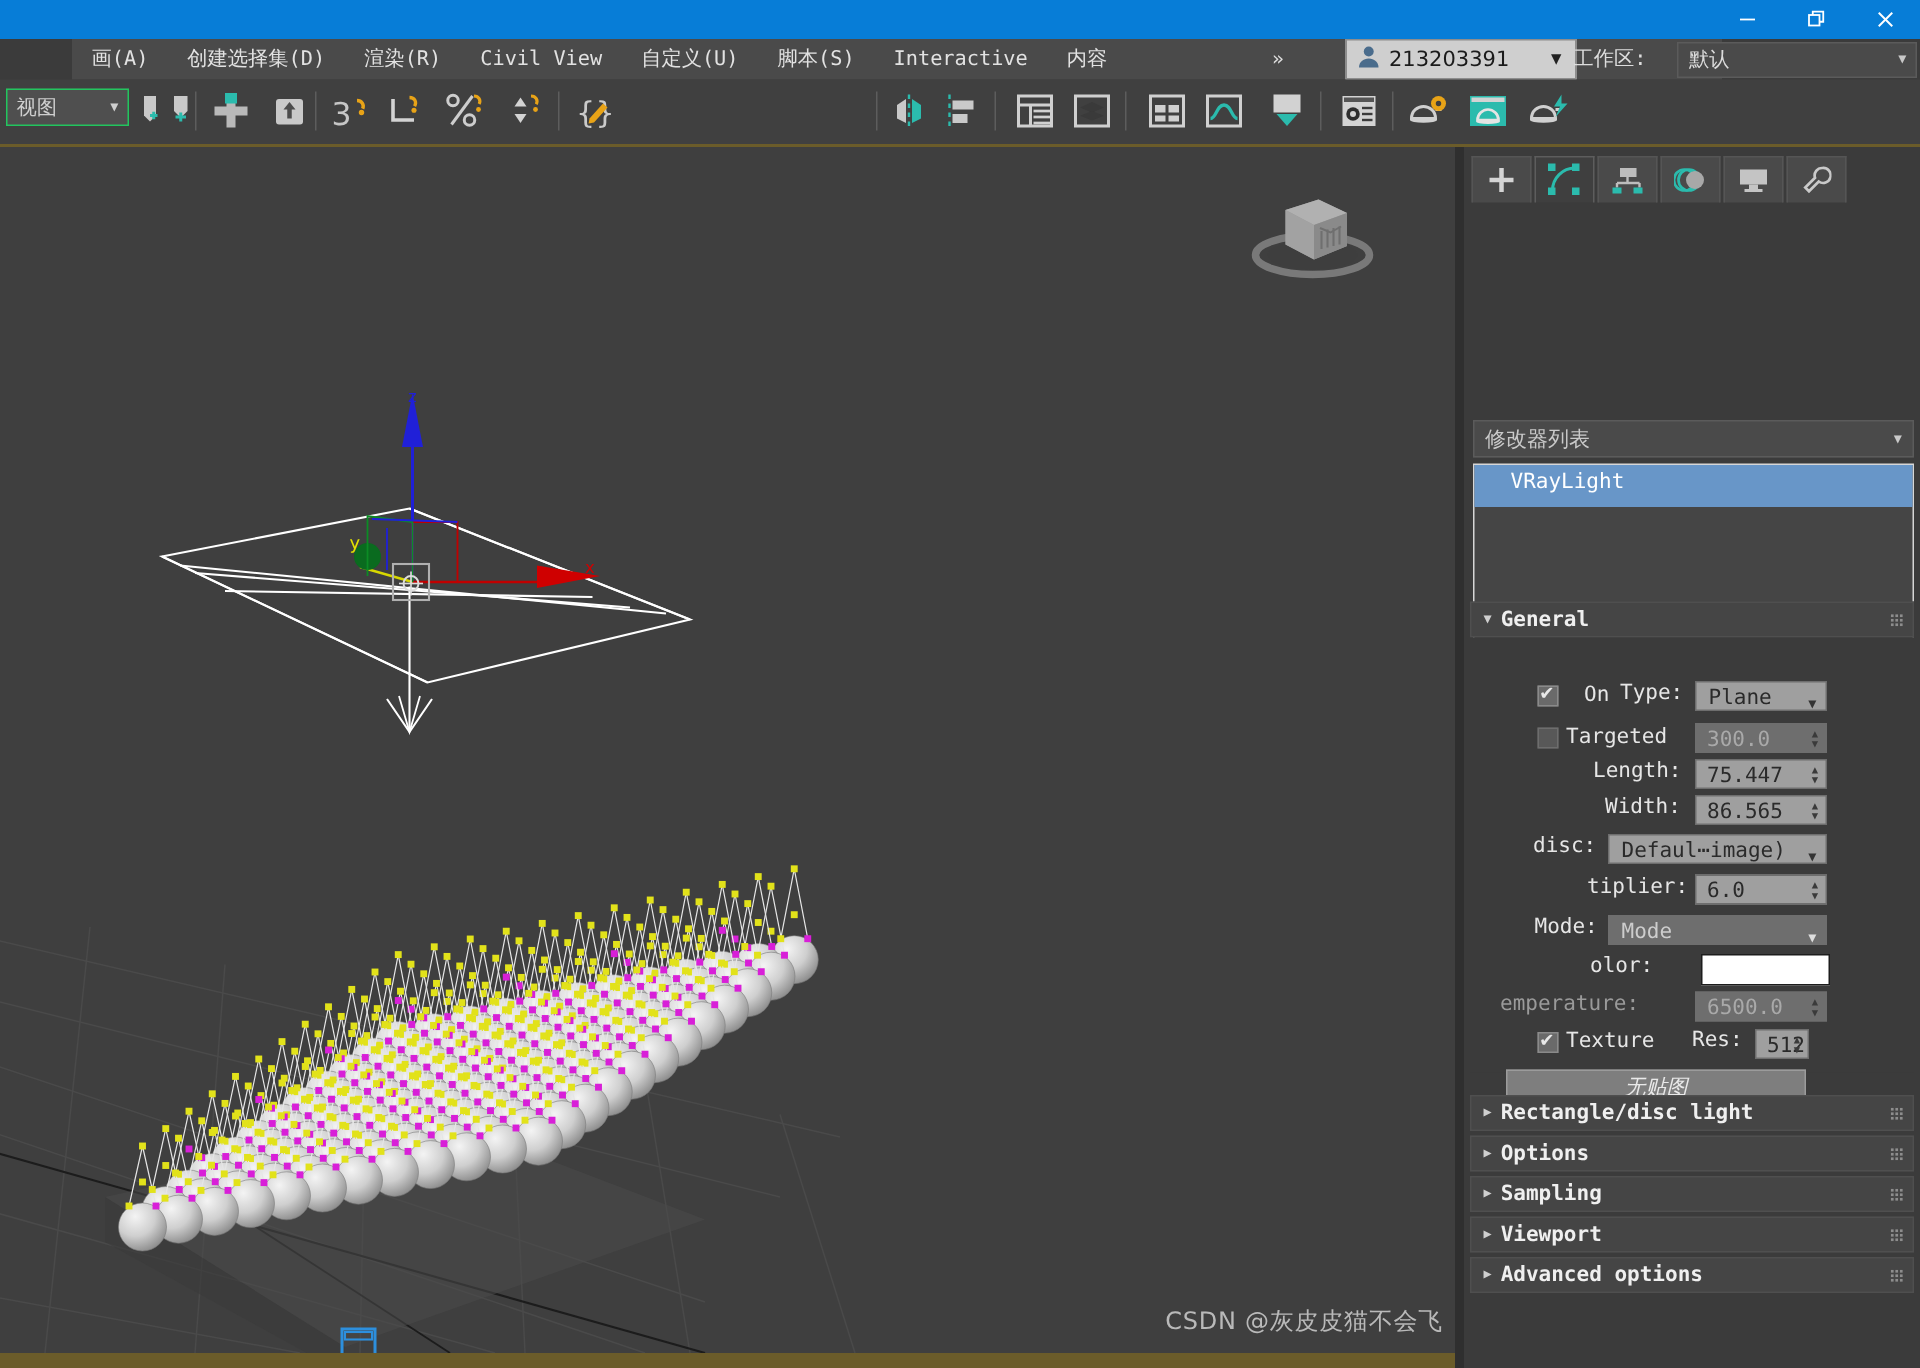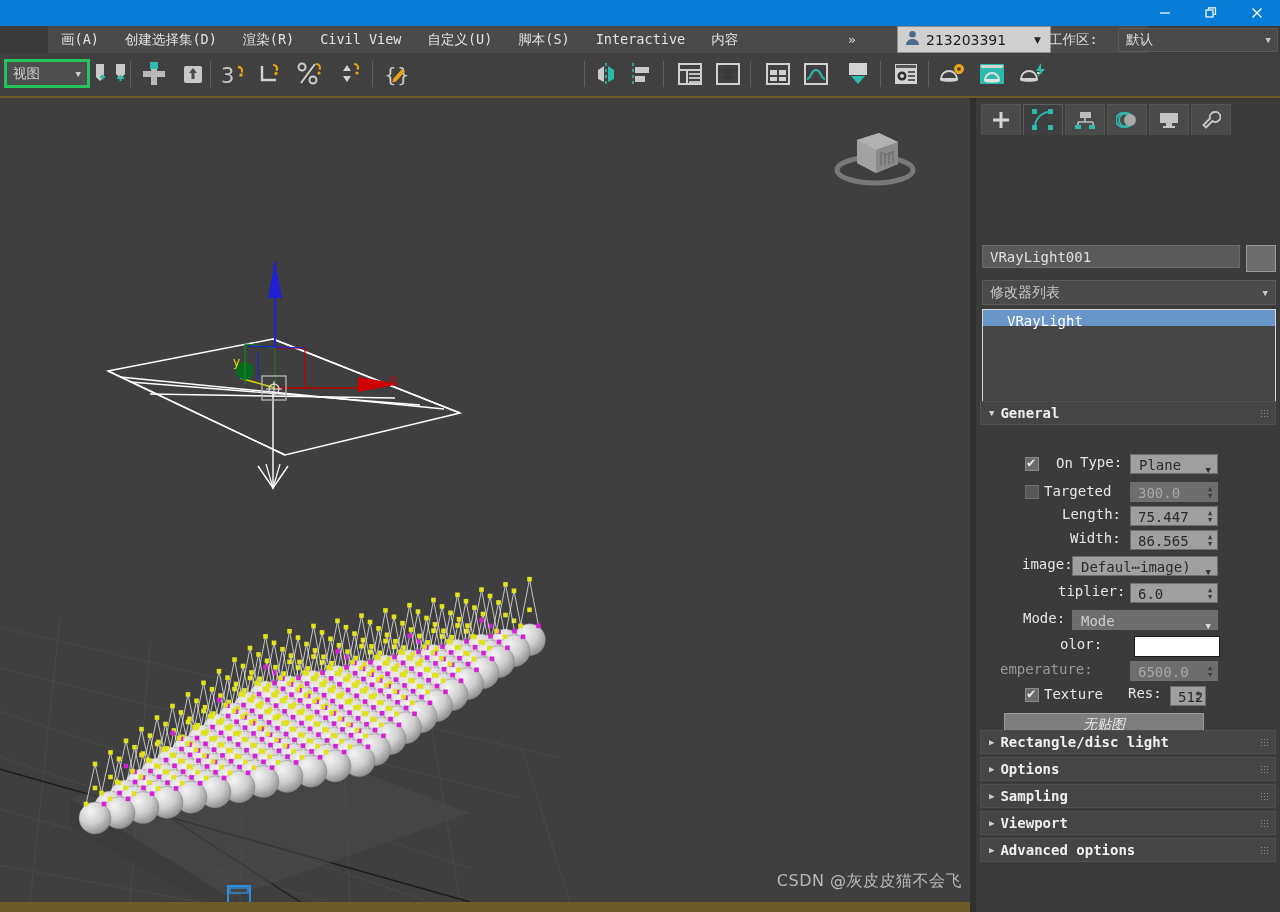--- a/index.html
+++ b/index.html
@@ -28,21 +28,21 @@
   .acct .usericon{margin:0 6px 0 7px;}
   .acct .caret{margin-left:auto;margin-right:9px;font-size:9px;color:#222;}
   .wsLabel{position:absolute;left:1049px;top:26px;height:27px;line-height:27px;color:#ddd;font-size:13.5px;}
   .wsSel{position:absolute;left:1118px;top:28px;width:158px;height:22px;background:#4a4a4a;border:1px solid #5b5b5b;
          display:flex;align-items:center;color:#dcdcdc;font-size:13.5px;}
   .wsSel span{margin-left:7px;}
   .wsSel .caret{margin-left:auto;margin-right:6px;font-size:9px;color:#c8c8c8;}
 
   
   .toolbar{position:absolute;left:0;top:53px;width:1280px;height:43px;background:#404040;border-bottom:2px solid #6b5c2a;}
-  .vsel{position:absolute;left:4px;top:6px;width:80px;height:23px;background:#4f4f4f;border:3px solid #22c55e;
+  .vsel{position:absolute;left:4px;top:6px;width:80px;height:23px;background:#4f4f4f;border:1px solid #22c55e;
         display:flex;align-items:center;color:#cfcfcf;font-size:13.5px;}
   .vsel span{margin-left:6px;}
   .vsel .caret{margin-left:auto;margin-right:6px;font-size:9px;}
   .tb-ico{position:absolute;top:5px;width:32px;height:32px;display:flex;align-items:center;justify-content:center;}
   .sep{position:absolute;top:8px;width:1px;height:26px;background:#5d5d5d;}
   .setsel{position:absolute;left:427px;top:55px;width:150px;height:23px;background:#4f4f4f;border:1px solid #5e5e5e;
           display:flex;align-items:center;color:#bdbdbd;font-size:13px;}
   .setsel span{margin-left:6px;}
   .setsel .caret{margin-left:auto;margin-right:6px;font-size:9px;}
   .pathsel{position:absolute;left:1074px;top:56px;width:178px;height:24px;background:#4a4a4a;border:1px solid #5b5b5b;
@@ -69,21 +69,21 @@
   .ptab.active{background:#3f3f3f;border-color:#5d5d5d;}
   .namerow{position:absolute;left:6px;top:147px;width:292px;height:23px;}
   .nameinput{position:absolute;left:0;top:0;width:258px;height:23px;background:#5a5a5a;border:1px solid #6a6a6a;
              color:#e0e0e0;font-size:14px;line-height:23px;padding-left:7px;box-sizing:border-box;}
   .colswatch{position:absolute;left:264px;top:0;width:28px;height:25px;background:#6e6e6e;border:1px solid #9a9a9a;}
   .modlist{position:absolute;left:6px;top:182px;width:292px;height:23px;background:#4a4a4a;border:1px solid #5b5b5b;
            display:flex;align-items:center;color:#c9c9c9;font-size:14px;}
   .modlist span{margin-left:7px;}
   .modlist .caret{margin-left:auto;margin-right:7px;font-size:9px;}
   .stack{position:absolute;left:6px;top:211px;width:292px;height:128px;background:#454545;border:1px solid #d6d6d6;}
-  .stack-item{height:16px;line-height:22px;background:#6896c8;color:#fff;font-size:14px;padding-left:24px;box-sizing:border-box;}
+  .stack-item{height:28px;line-height:22px;background:#6896c8;color:#fff;font-size:14px;padding-left:24px;box-sizing:border-box;}
   .stacktools{position:absolute;left:6px;top:345px;width:292px;height:30px;display:flex;align-items:center;}
   .st-ico{width:32px;height:28px;display:flex;align-items:center;justify-content:center;}
   .st-ico.sel{background:#5b8dc4;border:1px solid #79a6d8;box-sizing:border-box;}
   .st-sep{width:1px;height:18px;background:#6d6d6d;margin:0 4px;}
   .grip{position:absolute;left:6px;top:384px;width:292px;height:8px;}
   .grip .ln{position:absolute;top:4px;height:1px;background:#5c5c5c;}
 
   
   .roll{position:absolute;left:4px;width:296px;}
   .rollhdr{height:22px;background:#454545;border:1px solid #4f4f4f;display:flex;align-items:center;
@@ -1375,24 +1375,20 @@
           <rect x="5" y="16" width="12" height="2" fill="#c4c4c4"></rect>
         </svg>
       </div>
       <div class="ptab">
         <svg width="20" height="20" viewBox="0 0 20 20">
           <path d="M14 2a5 5 0 0 0-5 6.5L2.5 15 5 17.5 11.5 11A5 5 0 1 0 14 2z" fill="none" stroke="#c9c9c9" stroke-width="1.8"></path>
         </svg>
       </div>
     </div>
 
-    <div class="namerow">
-      <div class="nameinput">VRayLight001</div>
-      <div class="colswatch"></div>
-    </div>
 
     <div class="modlist">
       <span>修改器列表</span>
       <span class="caret">▼</span>
     </div>
 
     <div class="stack">
       <div class="stack-item">VRayLight</div>
     </div>
 
@@ -1477,21 +1473,21 @@
           <span>75.447</span>
           <span class="spin">▲<br>▼</span>
         </div>
 
         <div class="lbl" style="left:90px;top:105px">Width:</div>
         <div class="fld" style="left:150px;top:105px;width:88px">
           <span>86.565</span>
           <span class="spin">▲<br>▼</span>
         </div>
 
-        <div class="lbl" style="left:42px;top:131px">image:</div>
+        <div class="lbl" style="left:42px;top:131px">disc:</div>
         <div class="dd" style="left:92px;top:131px;width:146px">
           <span>Defaul⋯image)</span>
           <span class="caret">▼</span>
         </div>
 
         <div class="lbl" style="left:78px;top:158px">tiplier:</div>
         <div class="fld" style="left:150px;top:158px;width:88px">
           <span>6.0</span>
           <span class="spin">▲<br>▼</span>
         </div>

